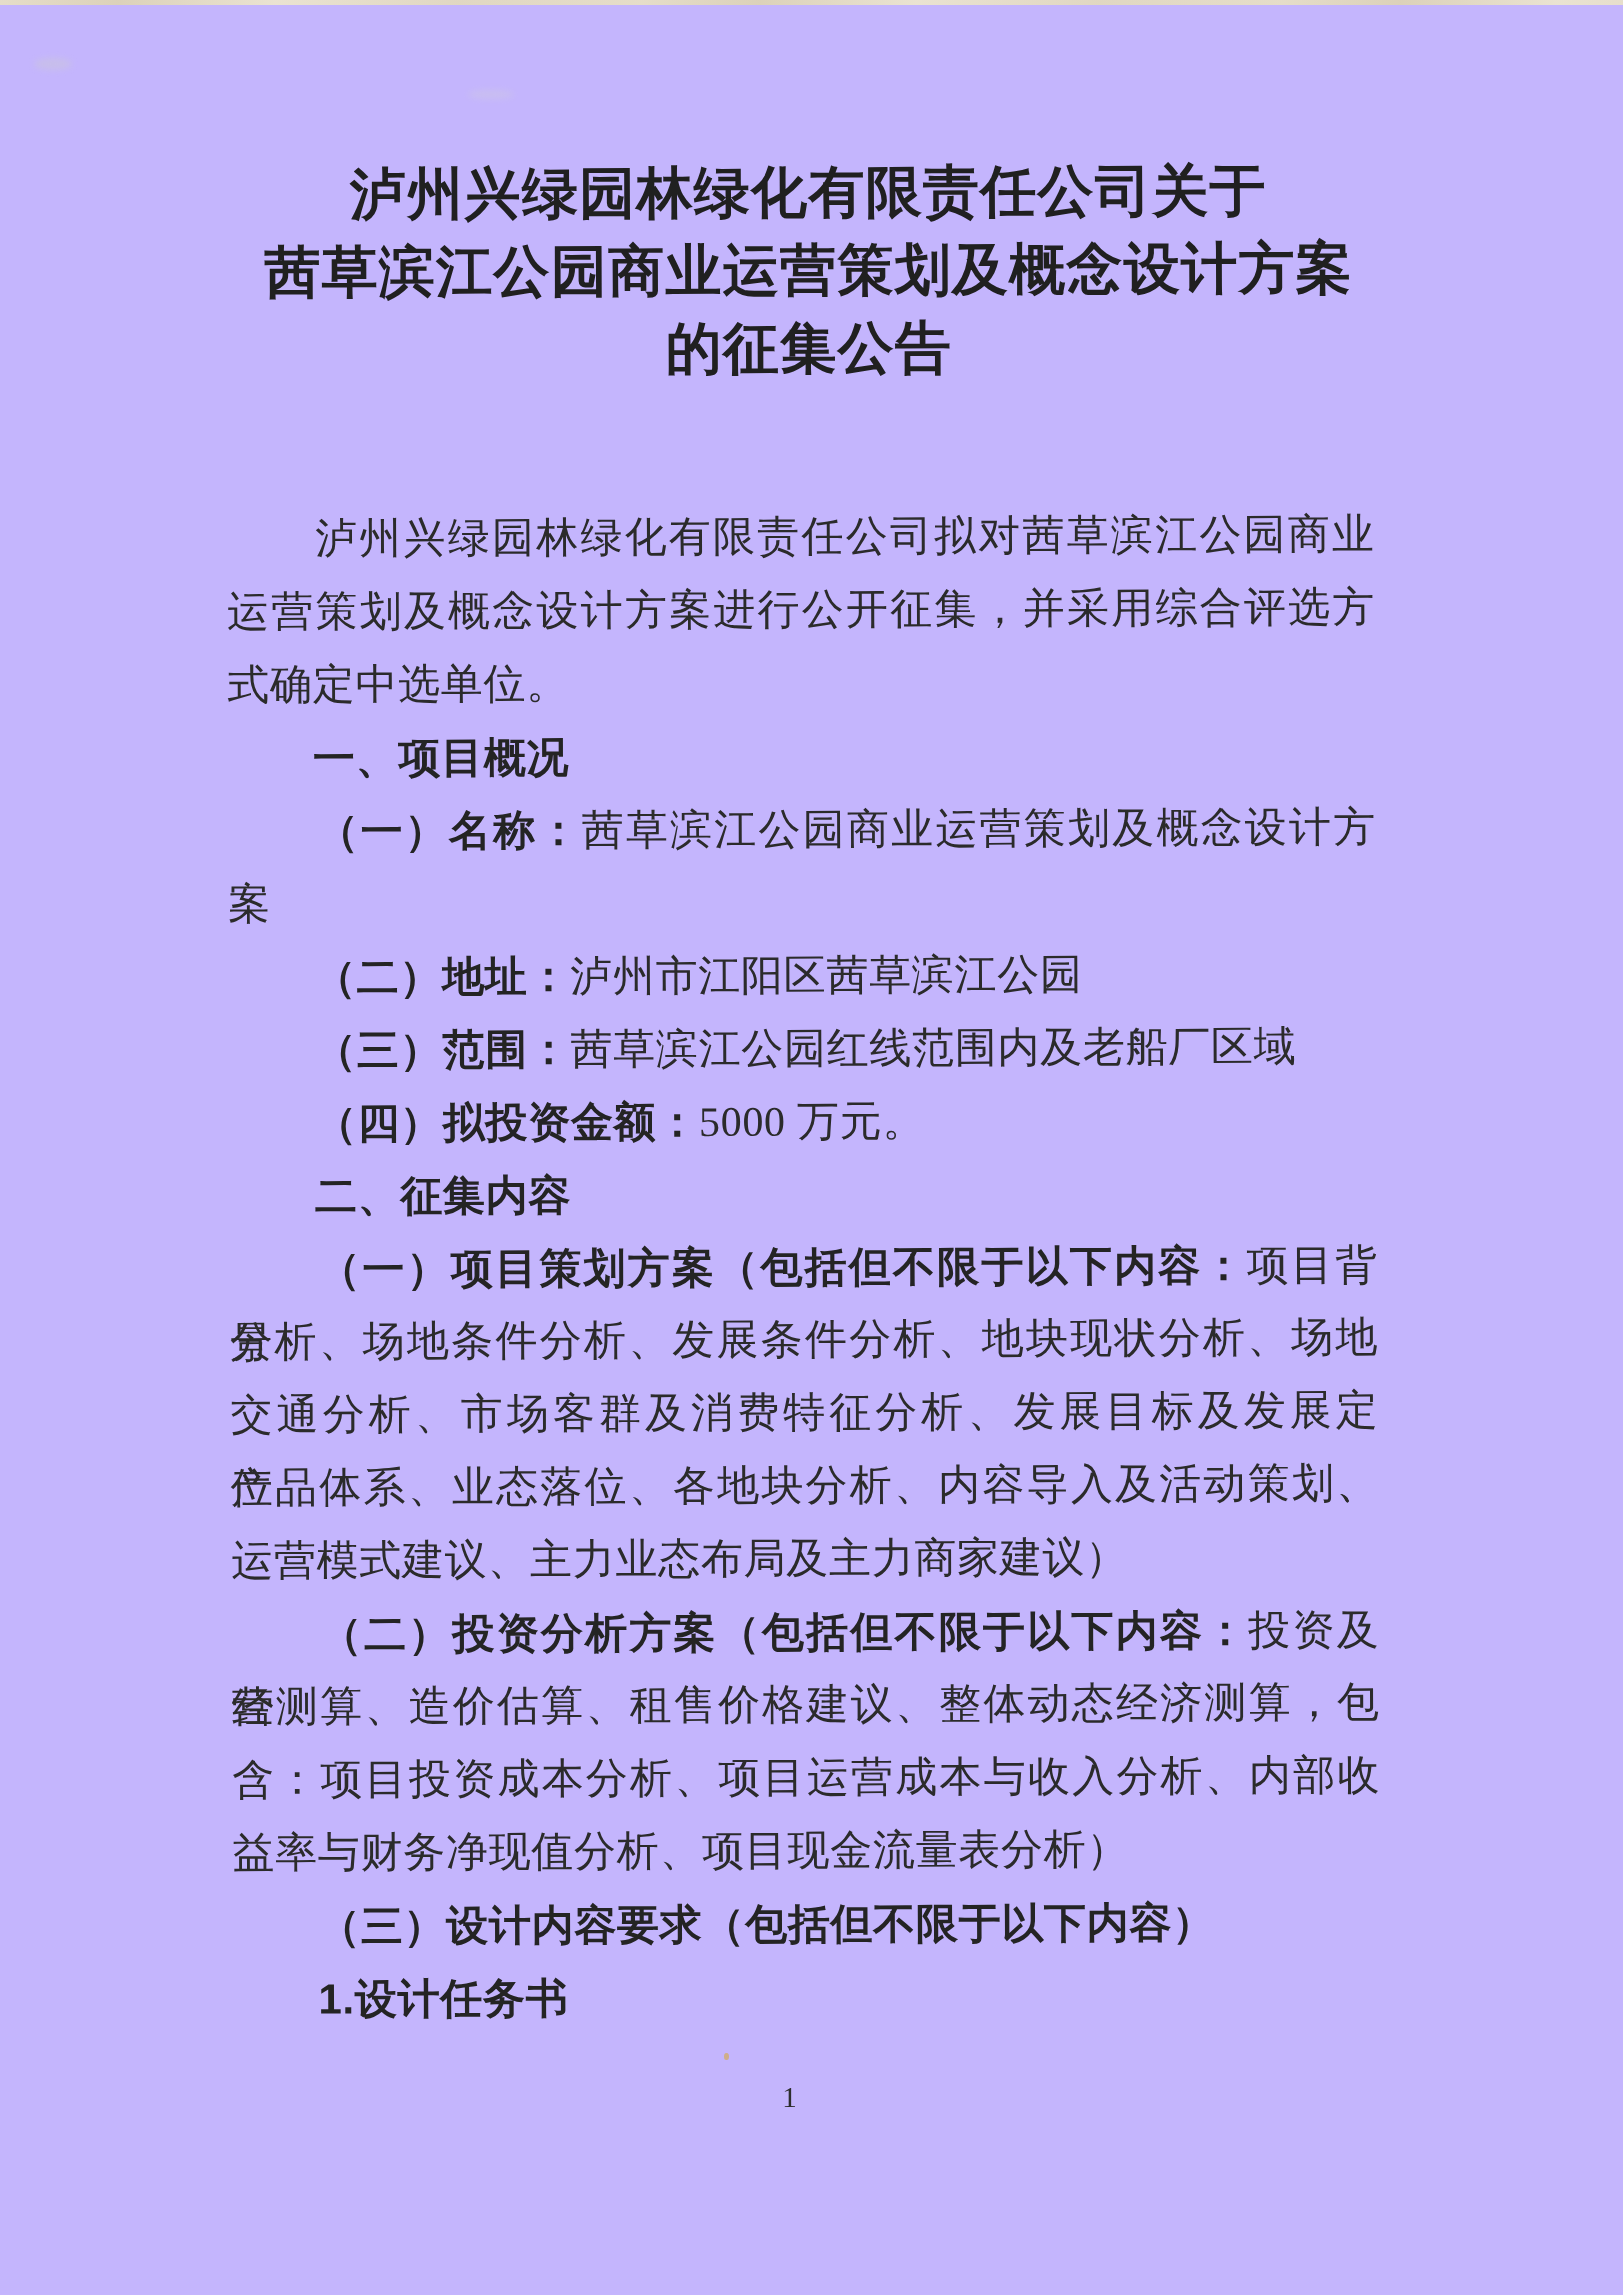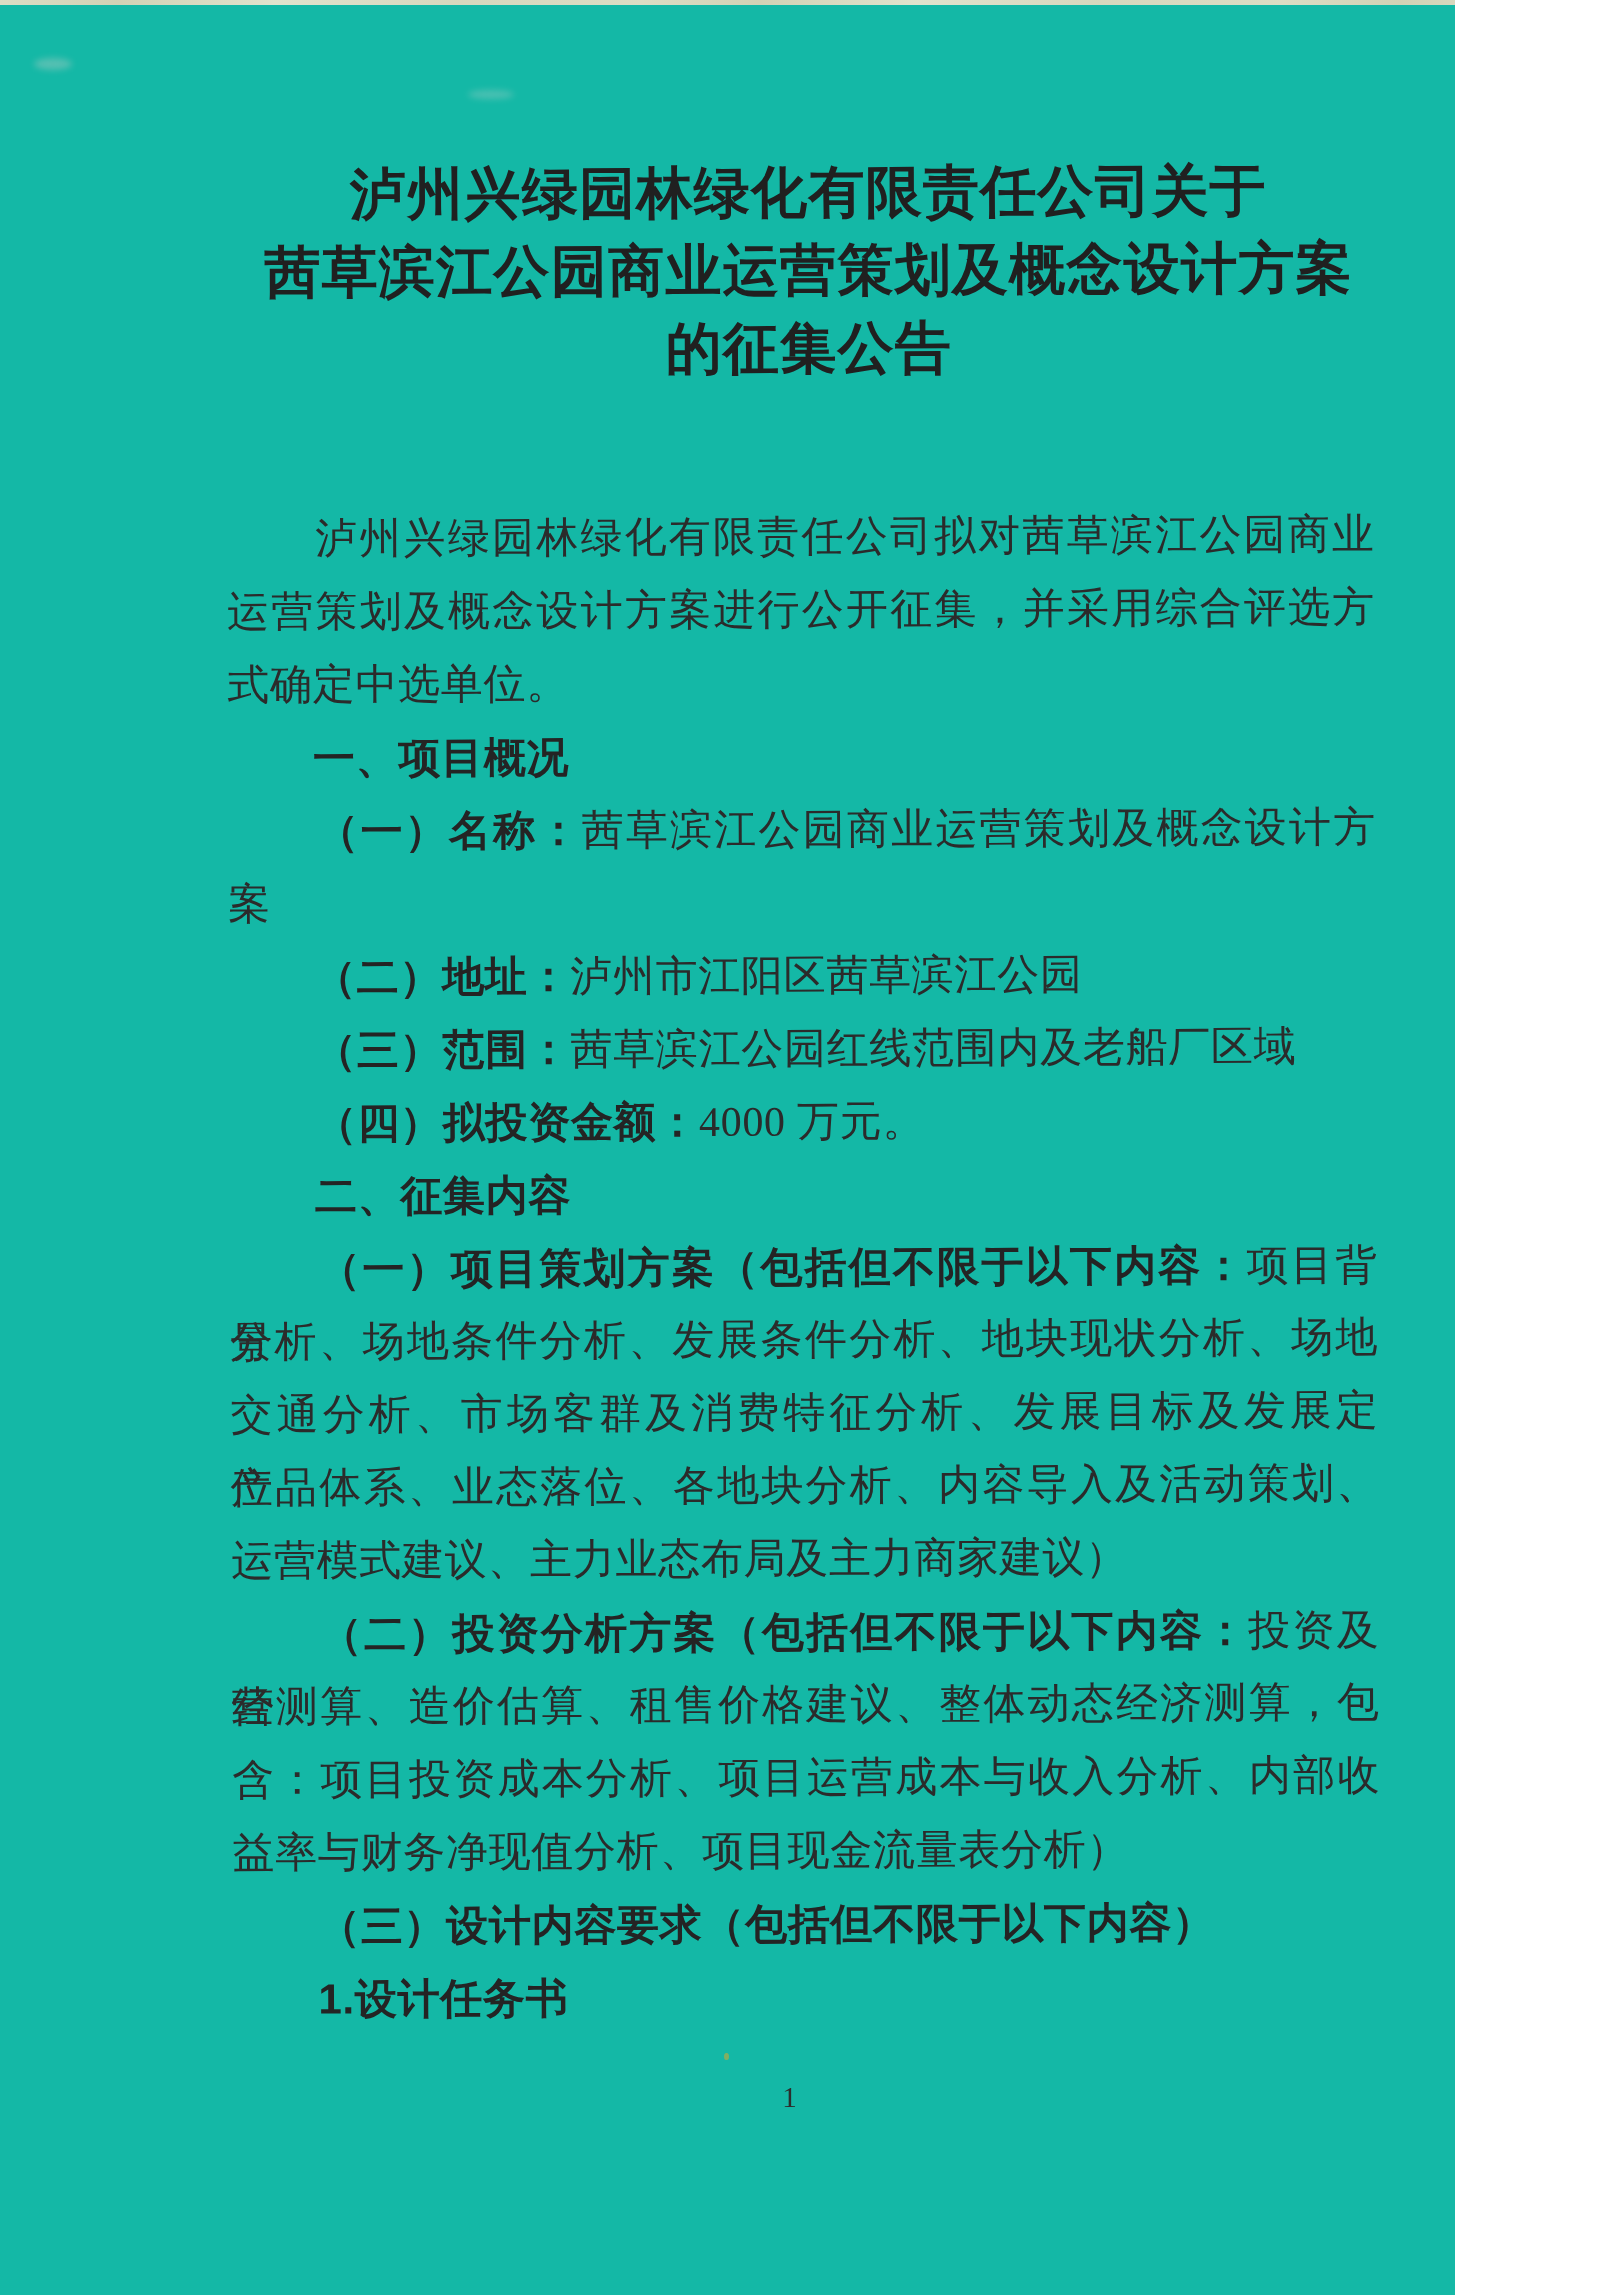--- a/index.html
+++ b/index.html
@@ -1,19 +1,19 @@
 <!DOCTYPE html>
 <html style="font-size:10.5px"><head>
 <meta charset="utf-8">
 <style>
   html,body { margin:0; padding:0; background:#ffffff; }
   .page {
     position:relative;
-    width:1455px; height:2295px;
-    background:#14b8a6;
+    width:1623px; height:2295px;
+    background:#c4b5fd;
     overflow:hidden;
     font-family:"Liberation Serif", serif;
   }
   
   .scan-top {
     position:absolute; top:0; left:0; width:1623px; height:4.6px;
     background:repeating-linear-gradient(90deg,
       #e7dfc6 0px, #ddd3b6 118px, #ece5cf 275px, #e2d9bf 458px, #e7dfc6 641px);
     opacity:.95;
   }
@@ -77,21 +77,21 @@
 
       <div class="ln"><span class="lb">　　一、项目概况</span></div>
 
       <div class="ln j"><span class="lb">　　（一）名称：</span><span>茜草滨江公园商业运营策划及概念设计方</span></div>
       <div class="ln"><span>案</span></div>
 
       <div class="ln"><span class="lb">　　（二）地址：</span><span>泸州市江阳区茜草滨江公园</span></div>
 
       <div class="ln"><span class="lb">　　（三）范围：</span><span>茜草滨江公园红线范围内及老船厂区域</span></div>
 
-      <div class="ln"><span class="lb">　　（四）拟投资金额：</span><span>4000 万元。</span></div>
+      <div class="ln"><span class="lb">　　（四）拟投资金额：</span><span>5000 万元。</span></div>
 
       <div class="ln"><span class="lb">　　二、征集内容</span></div>
 
       <div class="ln j"><span class="lb">　　（一）项目策划方案（包括但不限于以下内容：</span><span>项目背景</span></div>
       <div class="ln j"><span>分析、场地条件分析、发展条件分析、地块现状分析、场地</span></div>
       <div class="ln j"><span>交通分析、市场客群及消费特征分析、发展目标及发展定位、</span></div>
       <div class="ln j"><span>产品体系、业态落位、各地块分析、内容导入及活动策划、</span></div>
       <div class="ln"><span>运营模式建议、主力业态布局及主力商家建议）</span></div>
 
       <div class="ln j"><span class="lb">　　（二）投资分析方案（包括但不限于以下内容：</span><span>投资及经</span></div>

